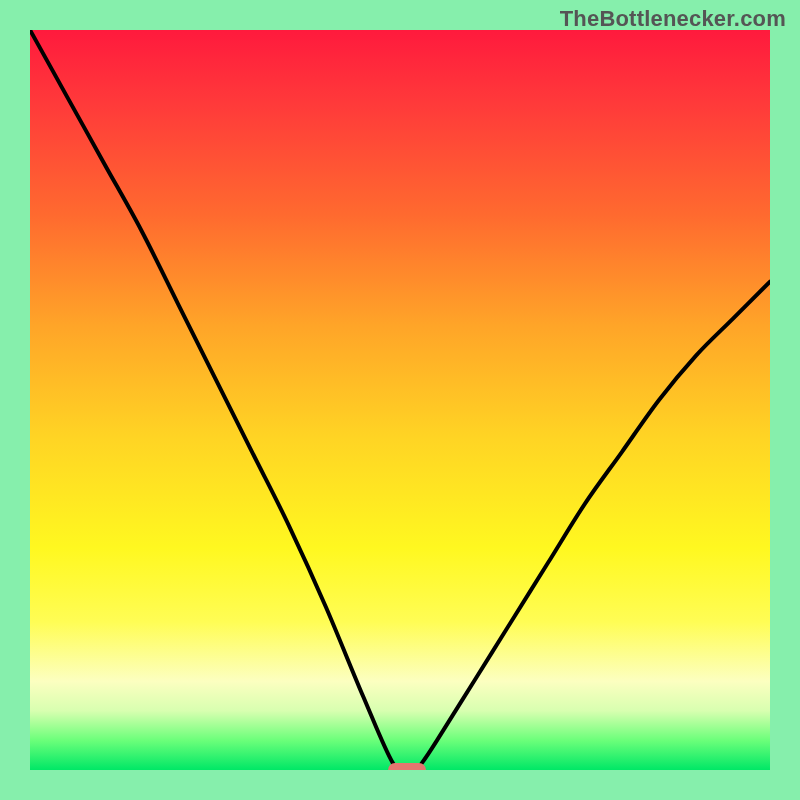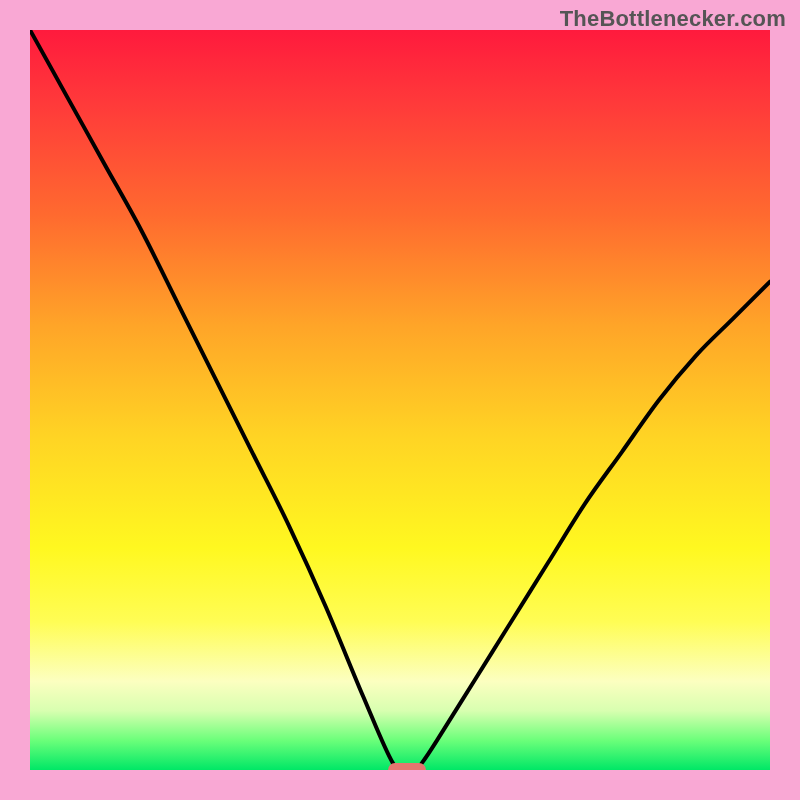--- a/index.html
+++ b/index.html
@@ -8,21 +8,21 @@
     width: 800px;
     height: 800px;
     background: #000;
     font-family: Arial, Helvetica, sans-serif;
     overflow: hidden;
   }
   .frame {
     position: relative;
     width: 800px;
     height: 800px;
-    background: #f9a8d4;
+    background: #86efac;
   }
   .watermark {
     position: absolute;
     top: 6px;
     right: 14px;
     color: #555;
     font-size: 22px;
     font-weight: 600;
     letter-spacing: 0.2px;
     z-index: 5;

